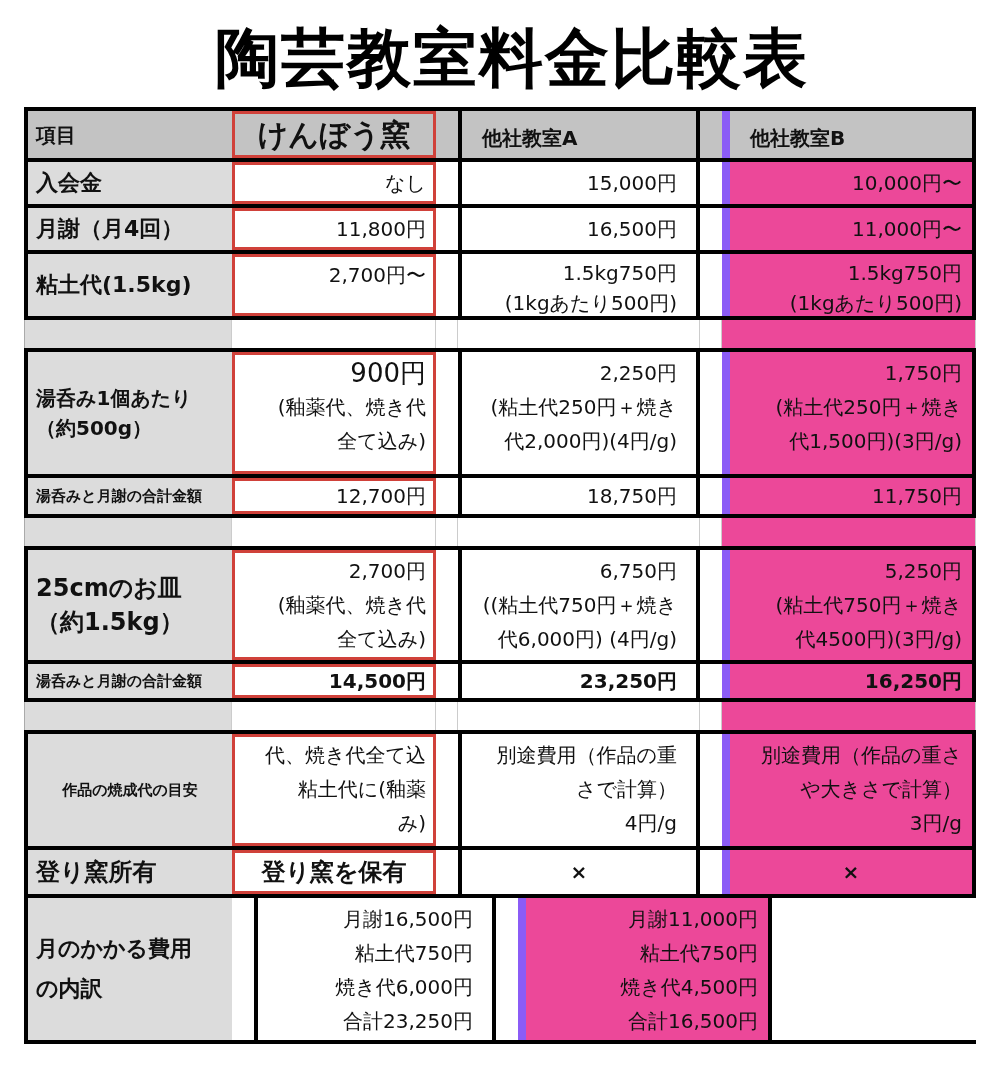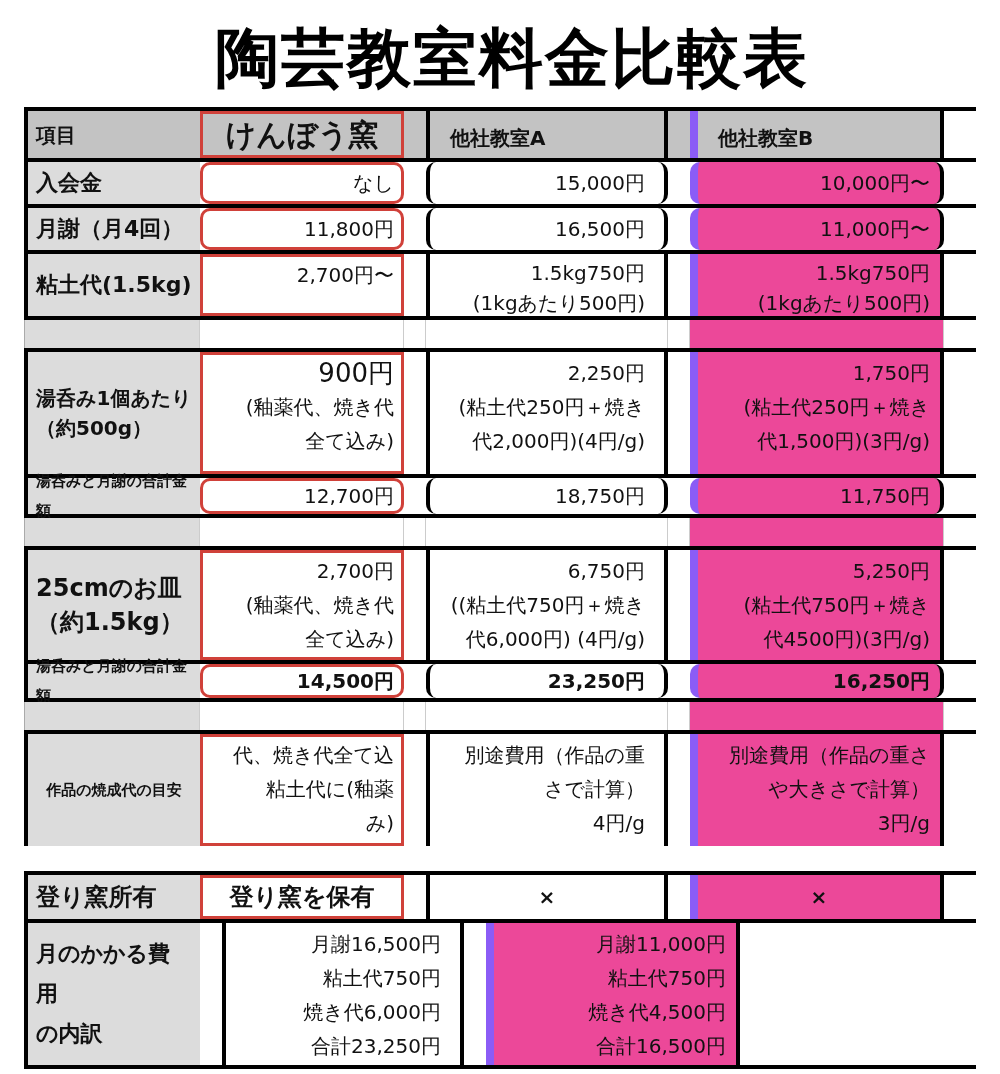--- a/index.html
+++ b/index.html
@@ -4,21 +4,21 @@
 <style>
   html, body { margin: 0; padding: 0; background: #ffffff; }
   body { width: 1000px; height: 1074px; position: relative; overflow: hidden;
          font-family: "DejaVu Sans", "Liberation Sans", sans-serif; color: #111; }
   .title { position: absolute; left: 12px; top: 22px; width: 1000px; text-align: center;
            font-size: 64px; font-weight: bold; letter-spacing: 2px; line-height: 72px; color: #000; }
   .tbl { position: absolute; left: 24px; top: 107px; width: 952px; }
   .row { position: relative; display: flex; box-sizing: border-box; }
   .cell { box-sizing: border-box; position: relative; display: flex; flex-direction: column;
           justify-content: flex-start; }
-  .c-label { width: 176px; background: #dcdcdc; padding: 6px 8px; justify-content: center;
+  .c-label { width: 208px; background: #dcdcdc; padding: 6px 8px; justify-content: center;
              font-weight: bold; font-size: 22px; line-height: 30px; }
   .c-k { width: 204px; background: #fff; padding: 4px 10px; text-align: right; font-size: 20px; line-height: 34px; }
   .c-gap { width: 22px; background: #fff; }
   .c-a { width: 242px; background: #fff; padding: 4px 19px; text-align: right; font-size: 20px; line-height: 34px; }
   .c-b { width: 254px; background: #ec4899; padding: 4px 10px; text-align: right; font-size: 20px; line-height: 34px; }
   .hdr .c-label, .hdr .c-k, .hdr .c-a, .hdr .c-b, .hdr .c-gap { background: #c3c3c3; }
   .hdr .c-label { font-size: 20px; justify-content: center; }
   .hdr .c-k { text-align: center; font-weight: bold; font-size: 30px; justify-content: center; }
   .hdr .c-a, .hdr .c-b { text-align: left; font-weight: bold; font-size: 20px; justify-content: flex-start; padding-top: 10px; padding-left: 20px; }
   
@@ -28,21 +28,21 @@
   .c-a.b { border-left: 4px solid #000; border-right: 4px solid #000; }
   .c-b.b { border-left: 8px solid #8b5cf6; border-right: 4px solid #000; }
   .c-k.red { outline: 3px solid #d0413a; outline-offset: -3px; }
   .spacer .c-label { background: #dcdcdc; border-left: 1px solid #aaa; }
   .spacer .cell { border-right: 1px solid #ccc; }
   .spacer .c-k { border-right: 1px solid #ccc; }
   .small-label { font-size: 15px !important; }
   .bold { font-weight: bold; }
   .big { font-size: 26px; }
   .center { text-align: center !important; justify-content: center !important; }
-  .vcenter { justify-content: center; border-radius: 10px; }
+  .vcenter { justify-content: center; }
   .vbottom { justify-content: flex-end; }
   .line { display: block; }
 </style>
 </head>
 <body>
 
 <div class="title">陶芸教室料金比較表</div>
 
 <div class="tbl">
 
@@ -195,21 +195,21 @@
       <span class="line">4円/g</span>
     </div>
     <div class="cell c-gap"></div>
     <div class="cell c-b b">
       <span class="line">別途費用（作品の重さ</span>
       <span class="line">や大きさで計算）</span>
       <span class="line">3円/g</span>
     </div>
   </div>
 
-  <div class="row blk" style="height:48px;margin-top:25px;">
+  <div class="row blk" style="height:48px;">
     <div class="cell c-label b" style="font-size:24px;">登り窯所有</div>
     <div class="cell c-k red center bold" style="font-size:24px;">登り窯を保有</div>
     <div class="cell c-gap"></div>
     <div class="cell c-a b center bold">×</div>
     <div class="cell c-gap"></div>
     <div class="cell c-b b center bold">×</div>
   </div>
 
   <div class="row blk blk-last" style="height:150px;">
     <div class="cell c-label b" style="font-size:22px; line-height:40px;">

